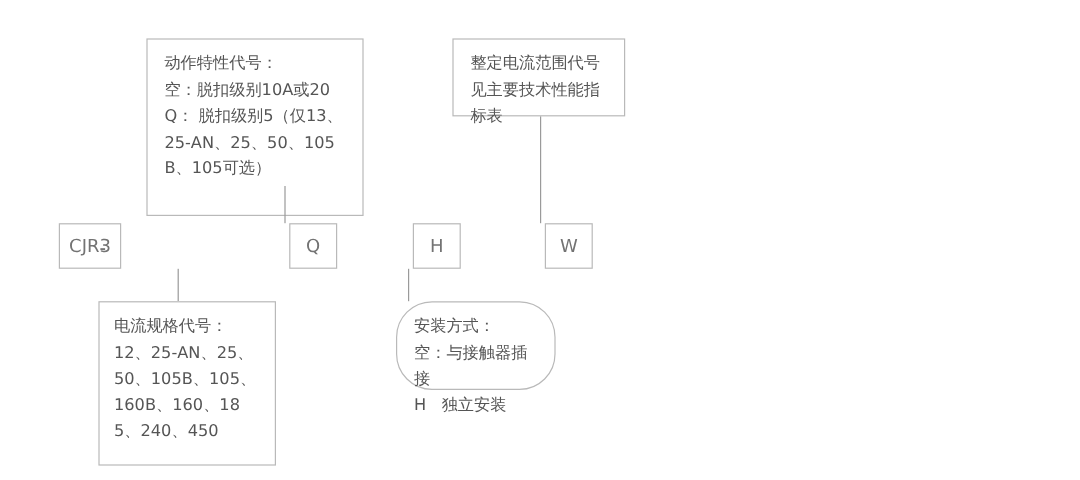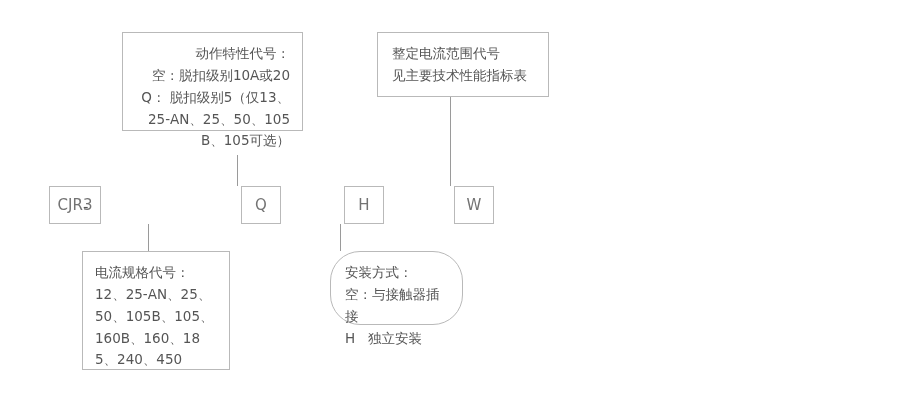--- a/index.html
+++ b/index.html
@@ -52,25 +52,25 @@
     position: absolute;
     width: 1px;
     background: #9a9a9a;
   }
 </style>
 </head>
 <body>
 
 <div id="diagram">
 
-  <div class="box desc-box" style="left:122px; top:32px; width:181px; height:99px;text-align:right;">动作特性代号：
+  <div class="box desc-box" style="left:122px; top:32px; width:181px; height:148px;">动作特性代号：
 空：脱扣级别10A或20
 Q： 脱扣级别5（仅13、25-AN、25、50、105B、105可选）</div>
 
-  <div class="box desc-box" style="left:377px; top:32px; width:172px; height:65px;">整定电流范围代号
+  <div class="box desc-box" style="left:377px; top:32px; width:144px; height:65px;">整定电流范围代号
 见主要技术性能指标表</div>
 
   <div class="vline" style="left:237px; top:155px; height:31px;"></div>
 
   <div class="vline" style="left:450px; top:97px; height:89px;"></div>
 
   <div class="box code-box" style="left:25px; top:186px; width:52px; height:38px;">CJR3</div>
 
   <div class="dash" style="left:83px; top:200px;">-</div>
 
@@ -78,20 +78,20 @@
   <div class="box code-box" style="left:217px; top:186px; width:40px; height:38px;">Q</div>
 
   <div class="box code-box" style="left:320px; top:186px; width:40px; height:38px;">H</div>
 
   <div class="box code-box" style="left:430px; top:186px; width:40px; height:38px;">W</div>
 
   <div class="vline" style="left:148px; top:224px; height:27px;"></div>
 
   <div class="vline" style="left:340px; top:224px; height:27px;"></div>
 
-  <div class="box desc-box" style="left:82px; top:251px; width:148px; height:119px;padding-left:12px;">电流规格代号：
+  <div class="box desc-box" style="left:82px; top:251px; width:148px; height:137px;padding-left:12px;">电流规格代号：
 12、25-AN、25、50、105B、105、160B、160、185、240、450</div>
 
   <div class="box desc-box" style="left:330px; top:251px; width:133px; height:74px;border-radius:30px;">安装方式：
 空：与接触器插接
 H   独立安装</div>
 
 </div>
 
 </body></html>

